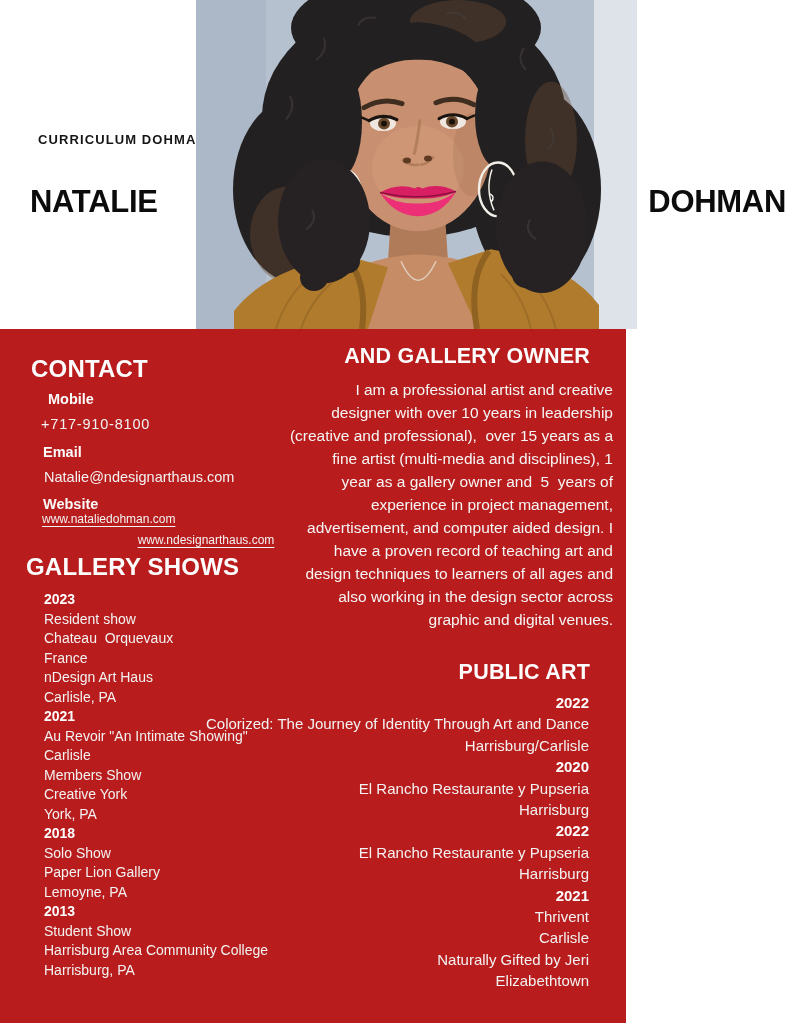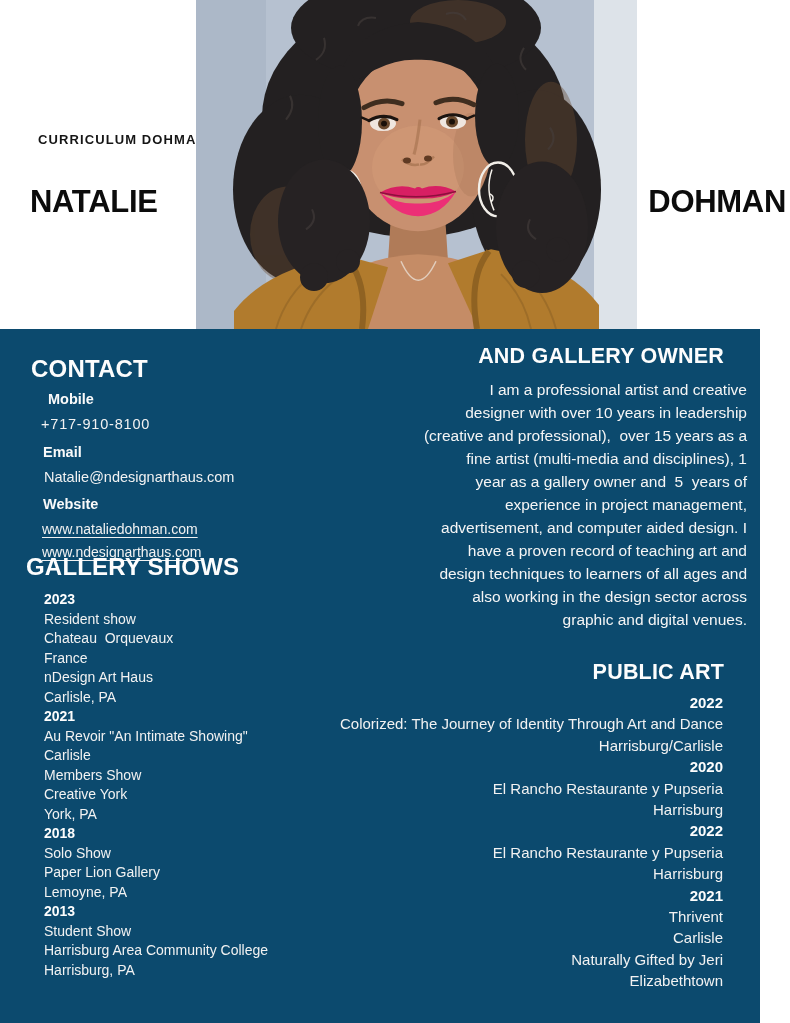--- a/index.html
+++ b/index.html
@@ -21,39 +21,39 @@
   }
   .name.first { left:30px; }
   .name.last  { right:4px; }
   .photo {
     position:absolute; left:196px; top:0; width:441px; height:329px;
   }
   .photo svg { display:block; width:100%; height:100%; }
 
   
   .panel {
-    position:absolute; left:0; top:329px; width:760px; height:694px;
-    background:#0c4a6e; color:#ffffff;
+    position:absolute; left:0; top:329px; width:626px; height:694px;
+    background:#b91c1c; color:#ffffff;
   }
   .h-big {
     font-size:24px; font-weight:bold; letter-spacing:0.2px; color:#fdfdfd;
   }
   
   .contact { position:absolute; left:0; top:26px; width:370px; }
   .contact .h-big { margin-left:31px; }
   .c-label { font-size:14.5px; font-weight:bold; color:#fafafa; }
   .c-value { font-size:14.5px; color:#f2f2f2; }
   .m-label   { margin:8px 0 0 48px; }
   .m-value   { margin:9px 0 0 41px; letter-spacing:0.8px; }
   .e-label   { margin:12px 0 0 43px; }
   .e-value   { margin:9px 0 0 44px; }
   .w-label   { margin:11px 0 0 43px; }
-  .w-link    { display:block; margin:9px 0 0 42px; font-size:14px;
+  .w-link    { display:block; margin:0 0 0 42px; font-size:12px;
                color:#f2f2f2; text-decoration:underline; text-underline-offset:3px; }
-  .w-link + .w-link { margin-top:7px; }
+  .w-link + .w-link { margin-top:7px;text-align:center; }
 
   
   .gallery { position:absolute; left:0; top:224px; width:380px; }
   .gallery .h-big { margin-left:26px; }
   .g-list { margin:9px 0 0 44px; font-size:14px; line-height:19.5px; color:#f2f2f2; }
   .g-list .year { font-weight:bold; color:#fdfdfd; }
   .g-list .line { white-space:pre-wrap; }
 
   
   .profile { position:absolute; right:0; top:14px; width:420px; text-align:right; }

